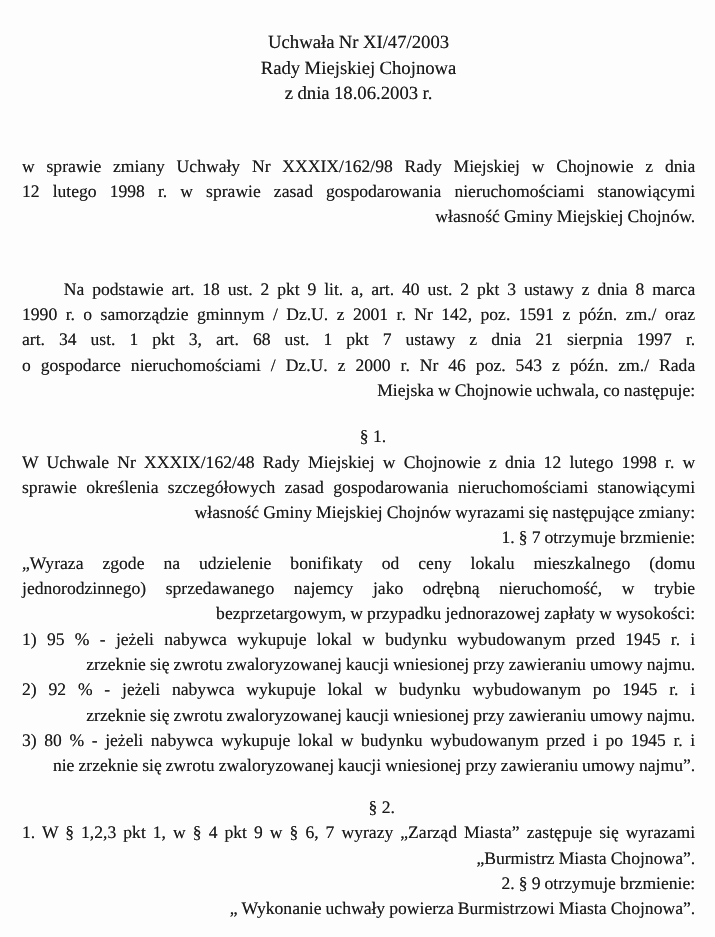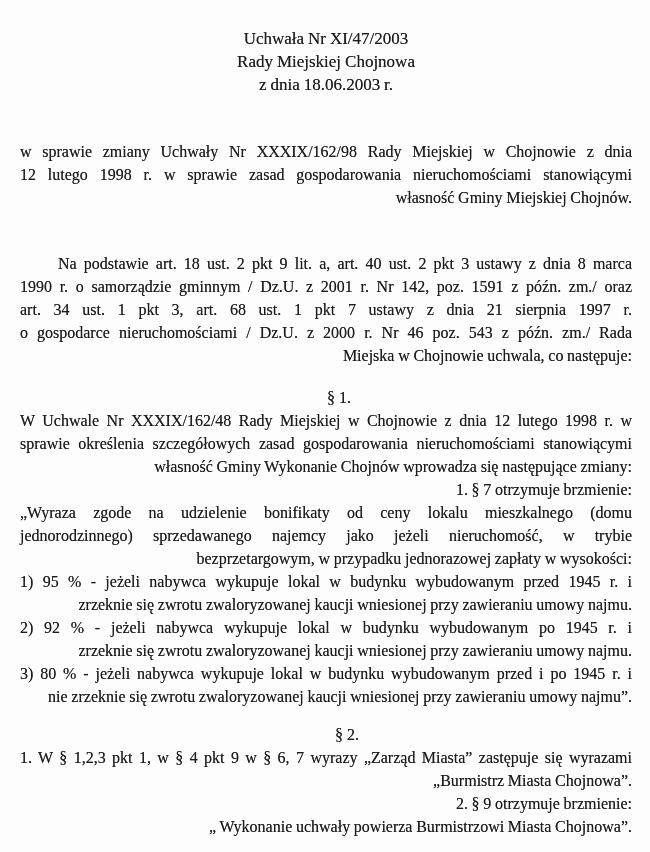--- a/index.html
+++ b/index.html
@@ -63,24 +63,24 @@
       <div class="line just">art. 34 ust. 1 pkt 3, art. 68 ust. 1 pkt 7 ustawy z dnia 21 sierpnia 1997 r.</div>
       <div class="line just">o gospodarce nieruchomościami / Dz.U. z 2000 r. Nr 46 poz. 543 z późn. zm./ Rada</div>
       <div class="line lft">Miejska w Chojnowie uchwala, co następuje:</div>
     </div>
 
   <div class="heading b-s1h"><span class="hwrap">§ 1.</span></div>
 
   <div class="block b-s1">
       <div class="line just">W Uchwale Nr XXXIX/162/48 Rady Miejskiej w Chojnowie z dnia 12 lutego 1998 r. w</div>
       <div class="line just">sprawie określenia szczegółowych zasad gospodarowania nieruchomościami stanowiącymi</div>
-      <div class="line lft">własność Gminy Wykonanie Chojnów wprowadza się następujące zmiany:</div>
+      <div class="line lft">własność Gminy Miejskiej Chojnów wyrazami się następujące zmiany:</div>
       <div class="line lft">1. § 7 otrzymuje brzmienie:</div>
       <div class="line just">„Wyraza zgode na udzielenie bonifikaty od ceny lokalu mieszkalnego (domu</div>
-      <div class="line just">jednorodzinnego) sprzedawanego najemcy jako jeżeli nieruchomość, w trybie</div>
+      <div class="line just">jednorodzinnego) sprzedawanego najemcy jako odrębną nieruchomość, w trybie</div>
       <div class="line lft">bezprzetargowym, w przypadku jednorazowej zapłaty w wysokości:</div>
       <div class="line just">1) 95 % - jeżeli nabywca wykupuje lokal w budynku wybudowanym przed 1945 r. i</div>
       <div class="line lft">zrzeknie się zwrotu zwaloryzowanej kaucji wniesionej przy zawieraniu umowy najmu.</div>
       <div class="line just">2) 92 % - jeżeli nabywca wykupuje lokal w budynku wybudowanym po 1945 r. i</div>
       <div class="line lft">zrzeknie się zwrotu zwaloryzowanej kaucji wniesionej przy zawieraniu umowy najmu.</div>
       <div class="line just">3) 80 % - jeżeli nabywca wykupuje lokal w budynku wybudowanym przed i po 1945 r. i</div>
       <div class="line lft">nie zrzeknie się zwrotu zwaloryzowanej kaucji wniesionej przy zawieraniu umowy najmu”.</div>
     </div>
 
   <div class="heading b-s2h"><span class="hwrap">§ 2.</span></div>

